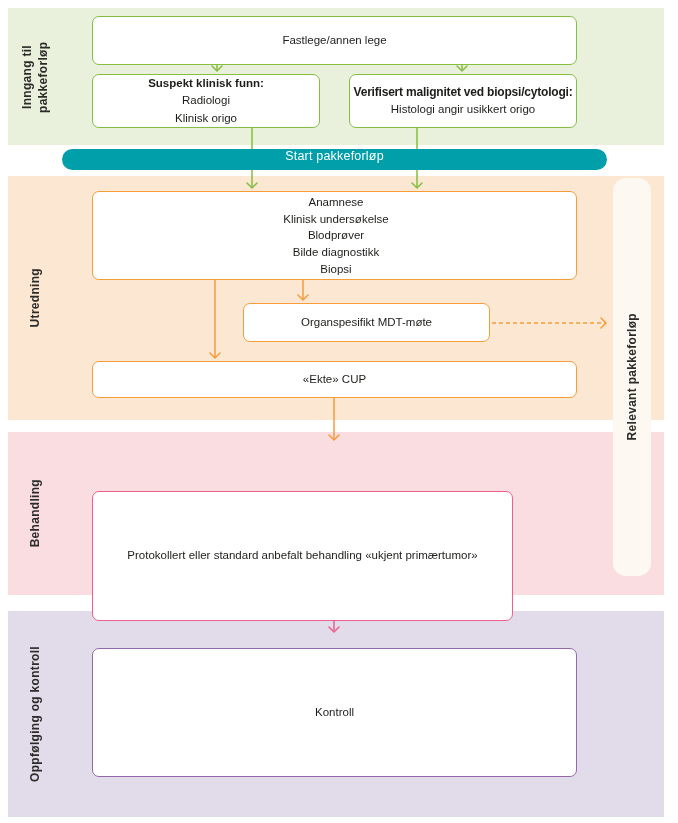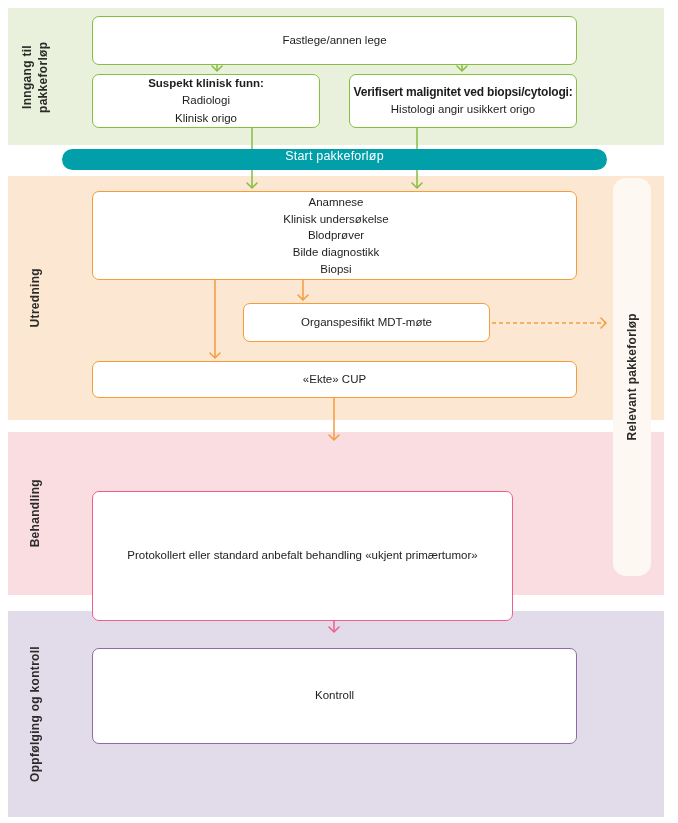--- a/index.html
+++ b/index.html
@@ -85,21 +85,21 @@
   .box .title { font-weight:bold; }
   .box .title-fit { font-weight:bold; font-size:12px; letter-spacing:-0.2px; white-space:nowrap; }
 
   .box-fastlege   { left:92px;  top:16px;  width:485px; height:49px; }
   .box-suspekt    { left:92px;  top:74px;  width:228px; height:54px;text-align:center; }
   .box-verifisert { left:349px; top:74px;  width:228px; height:54px; }
   .box-anamnese   { left:92px;  top:191px; width:485px; height:89px; line-height:1.45;padding-left:7px; }
   .box-mdt        { left:243px; top:303px; width:247px; height:39px; }
   .box-cup        { left:92px;  top:361px; width:485px; height:37px; }
   .box-behandling { left:92px;  top:475px; width:421px; height:130px;margin-top:16px; }
-  .box-kontroll   { left:92px;  top:648px; width:485px; height:96px; }
+  .box-kontroll   { left:92px;  top:648px; width:485px; height:129px; }
 </style>
 </head>
 <body>
 
 <div class="stage">
 
   <div class="band band-green"></div>
   <div class="band band-orange"></div>
   <div class="band band-pink"></div>
   <div class="band band-purple"></div>

